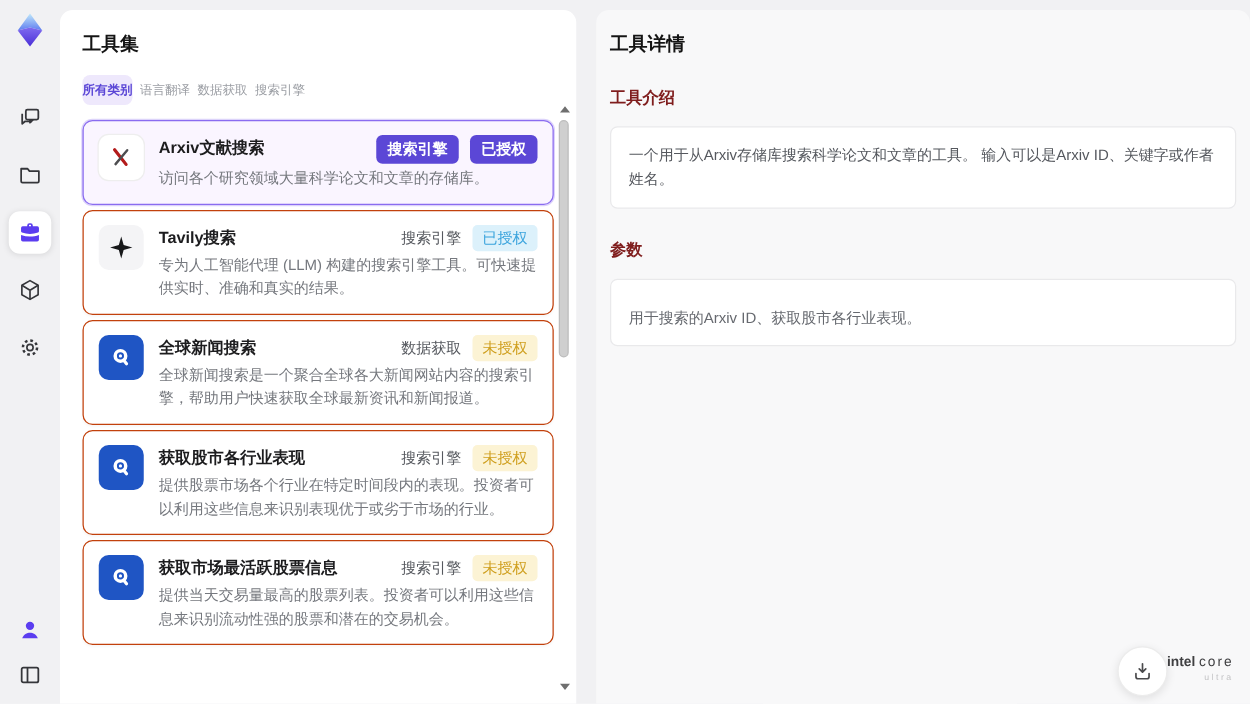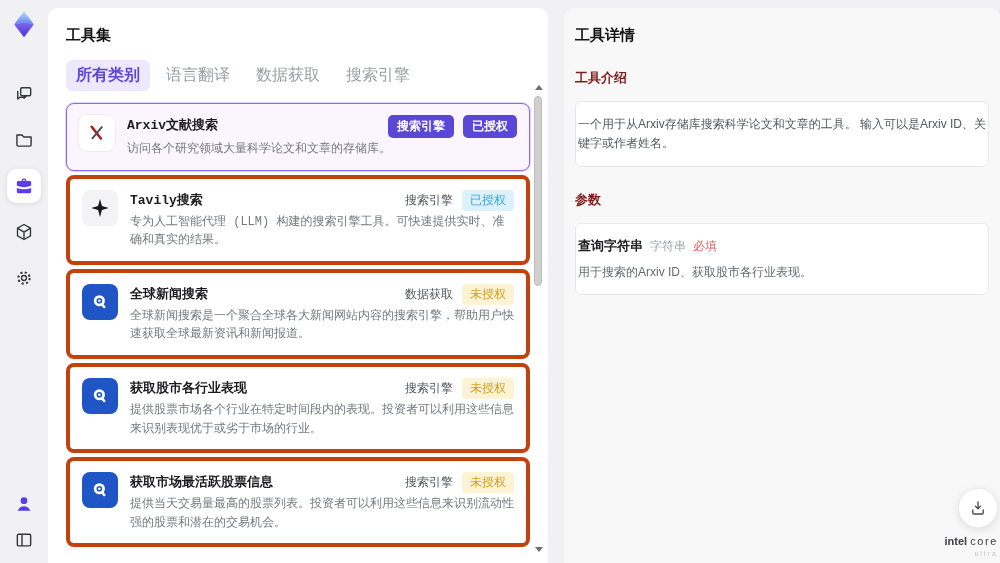--- a/index.html
+++ b/index.html
@@ -25,34 +25,33 @@
     width:34px; height:34px; border-radius:9px;
     display:flex; align-items:center; justify-content:center; cursor:pointer;
   }
   .side-item.active { background:#fff; box-shadow:0 1px 5px rgba(0,0,0,.10); }
   .side-item svg { width:20px; height:20px; display:block; }
   .side-bottom { margin-top:auto; display:flex; flex-direction:column; gap:10px; align-items:center; padding-bottom:10px; }
   .side-bottom .side-item { width:30px; height:26px; }
 
   
   .list-panel {
-    position:relative; margin-top:8px; width:500px; flex-shrink:0;
+    position:relative; margin-top:8px; width:413px; flex-shrink:0;
     background:#fff; border-radius:10px 10px 0 0;
     padding:18px 18px 0 18px;
-    font-family:Liberation Mono, monospace;
   }
   .page-title { font-size:15px; font-weight:700; color:#141414; margin:0 0 15px 0; }
   .tabs { display:flex; gap:6px; align-items:center; margin-bottom:12px; }
-  .tab { font-size:16px; color:#9a9da3; padding:5px 10px; border-radius:6px; cursor:pointer; white-space:nowrap; }
+  .tab { font-size:10px; color:#9a9da3; padding:5px 0; border-radius:6px; cursor:pointer; white-space:nowrap; }
   .tab.active { background:var(--accent-bg); color:var(--accent); font-weight:700; }
 
   .cards { display:flex; flex-direction:column; gap:4px; }
   .tool-card {
     display:flex; gap:12px; padding:11px 12px;
-    border:4px solid #c2410c; border-radius:8px; background:#fff;
+    border:1px solid #c2410c; border-radius:8px; background:#fff;
     box-shadow:0 1px 2px rgba(0,0,0,.03); cursor:pointer;
   }
   .tool-card.selected {
     border:1px solid var(--selected-border);
     box-shadow:0 0 0 1px rgba(138,108,240,.30);
     background:var(--selected-bg);
   }
   .tool-icon {
     width:36px; height:36px; border-radius:8px; flex-shrink:0;
     display:flex; align-items:center; justify-content:center;
@@ -89,31 +88,31 @@
   
   .detail-panel {
     margin-top:8px; margin-left:16px; flex:1;
     background:#f8f8f9; border-radius:10px 10px 0 0;
     padding:18px 11px 0 11px;
   }
   .detail-title { font-size:15px; font-weight:700; color:#141414; margin:0 0 24px 0; }
   .section-title { font-size:13px; font-weight:700; color:#7f1d1d; margin:0 0 14px 0; }
   .box {
     background:#fff; border:1px solid #e9e9eb; border-radius:6px;
-    padding:13px 2px; margin-bottom:24px;
+    padding:13px 14px; margin-bottom:24px;
   }
   .intro-text { font-size:12px; color:#55585e; line-height:1.6; }
   .param-head { display:flex; align-items:baseline; gap:7px; }
   .param-name { font-size:13px; font-weight:700; color:#202022; }
   .param-type { font-size:12px; color:#9aa0a6; }
   .param-required { font-size:12px; color:#e25d5d; }
   .param-desc { margin-top:9px; font-size:12px; color:#66696f; }
 
   
-  .float-br { position:absolute; right:2px; bottom:6px; display:flex; flex-direction:column; align-items:flex-end; }
+  .float-br { position:absolute; right:13px; bottom:6px; display:flex; flex-direction:row; align-items:flex-start; }
   .download-btn {
     width:40px; height:40px; border-radius:50%; background:#fff;
     border:1px solid #ececec; box-shadow:0 2px 8px rgba(0,0,0,.10);
     display:flex; align-items:center; justify-content:center; cursor:pointer; padding:0;
   }
   .download-btn svg { width:18px; height:18px; display:block; }
   .intel-logo { margin-top:4px; line-height:1; text-align:right; }
   .intel-line { font-size:11px; color:#3f3f41; white-space:nowrap; }
   .intel-word { font-weight:700; }
   .core-word { letter-spacing:1.6px; margin-left:3px; }
@@ -313,25 +312,20 @@
   </main>
 
   <section class="detail-panel">
     <h2 class="detail-title">工具详情</h2>
     <h3 class="section-title">工具介绍</h3>
     <div class="box">
       <div class="intro-text">一个用于从Arxiv存储库搜索科学论文和文章的工具。 输入可以是Arxiv ID、关键字或作者姓名。</div>
     </div>
     <h3 class="section-title">参数</h3>
     <div class="box">
-      <div class="param-head">
-        <span class="param-name">查询字符串</span>
-        <span class="param-type">字符串</span>
-        <span class="param-required">必填</span>
-      </div>
       <div class="param-desc">用于搜索的Arxiv ID、获取股市各行业表现。</div>
     </div>
   </section>
 
   <div class="float-br">
     <button class="download-btn">
       <span>
         <svg viewBox="0 0 24 24" fill="none" stroke="#4a4a4c" stroke-width="1.8" stroke-linecap="round" stroke-linejoin="round">
           <path d="M12 4v9m0 0l-3.5-3.5M12 13l3.5-3.5"></path>
           <path d="M5 14.5v3A2.5 2.5 0 007.5 20h9a2.5 2.5 0 002.5-2.5v-3"></path>

